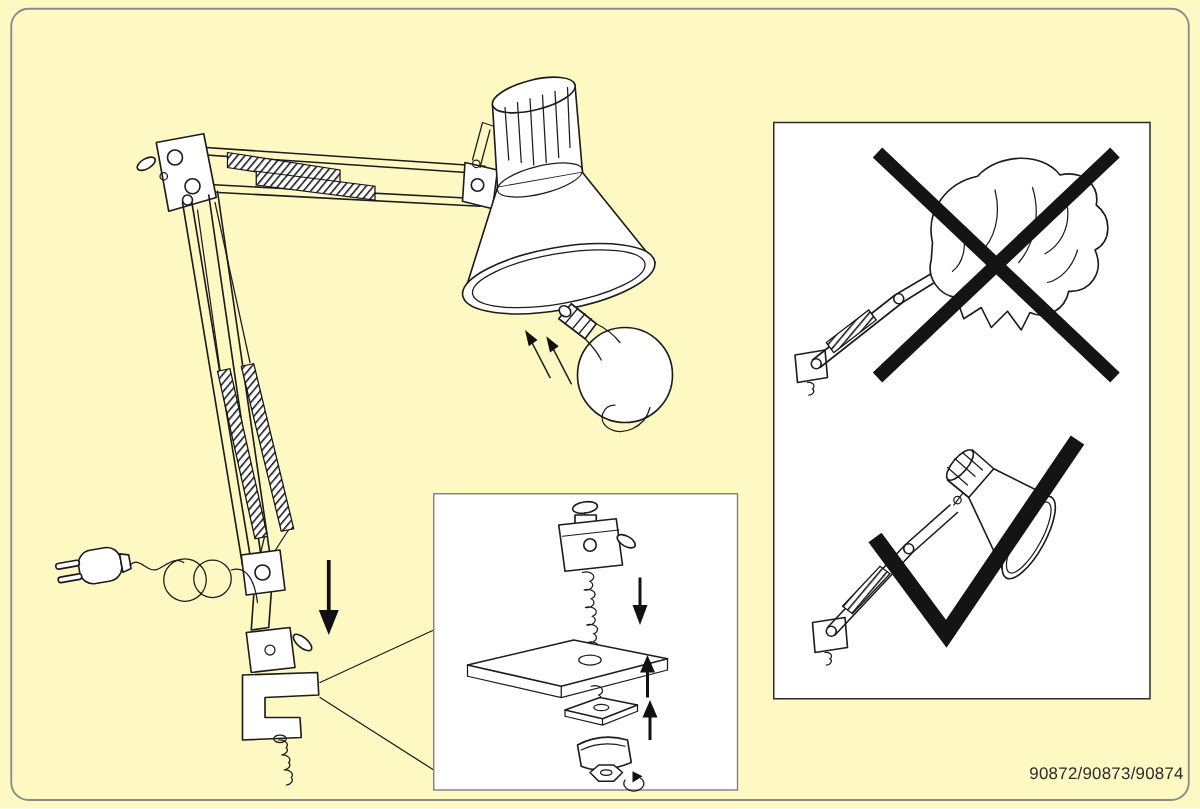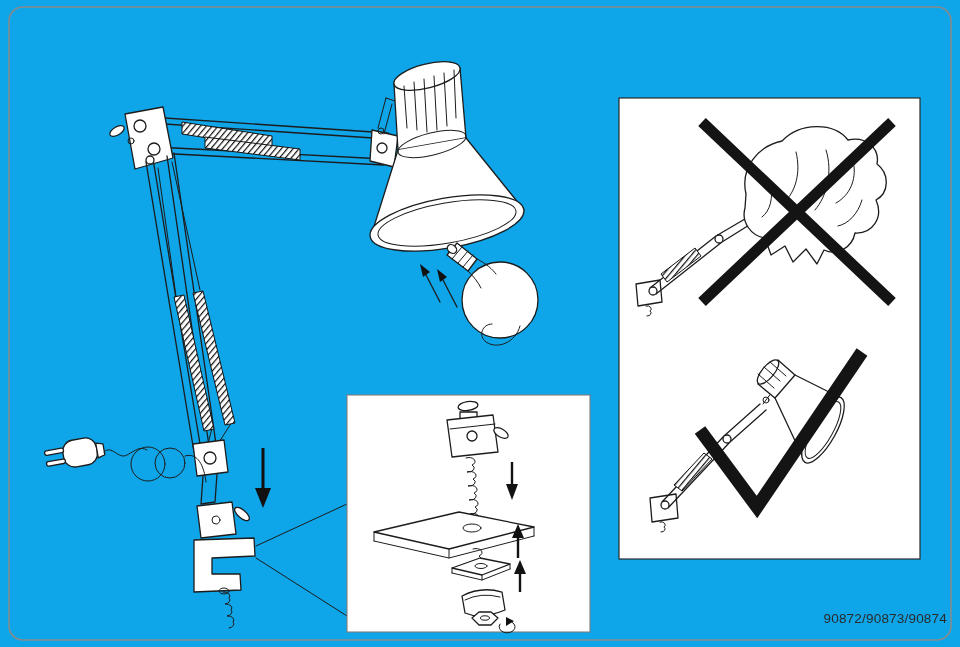--- a/index.html
+++ b/index.html
@@ -1,16 +1,16 @@
 <!DOCTYPE html>
 <html><head>
 <meta charset="utf-8">
 <style>
   html,body{margin:0;padding:0;background:#ffffff;}
-  .page{position:relative;width:960px;height:647px;background:#0ea5e9;overflow:hidden;
+  .page{position:relative;width:960px;height:647px;background:#fef9c3;overflow:hidden;
         font-family:"Liberation Sans", sans-serif;}
   svg{position:absolute;left:0;top:0;}
   .ln{fill:none;stroke:#1c1c1c;stroke-width:1.3;stroke-linecap:round;stroke-linejoin:round;}
   .thin{fill:none;stroke:#1c1c1c;stroke-width:1;stroke-linecap:round;}
   .fw{fill:#ffffff;stroke:#1c1c1c;stroke-width:1.3;stroke-linejoin:round;}
   .sp{fill:url(#hatch);stroke:#141414;stroke-width:1;}
   .ah{fill:#111111;stroke:none;}
   .arrow{fill:none;stroke:#111111;stroke-width:3;stroke-linecap:butt;}
   .xmark{fill:none;stroke:#141414;stroke-width:11;stroke-linecap:butt;}
   .check{fill:none;stroke:#141414;stroke-width:13;stroke-linecap:butt;stroke-linejoin:miter;}

